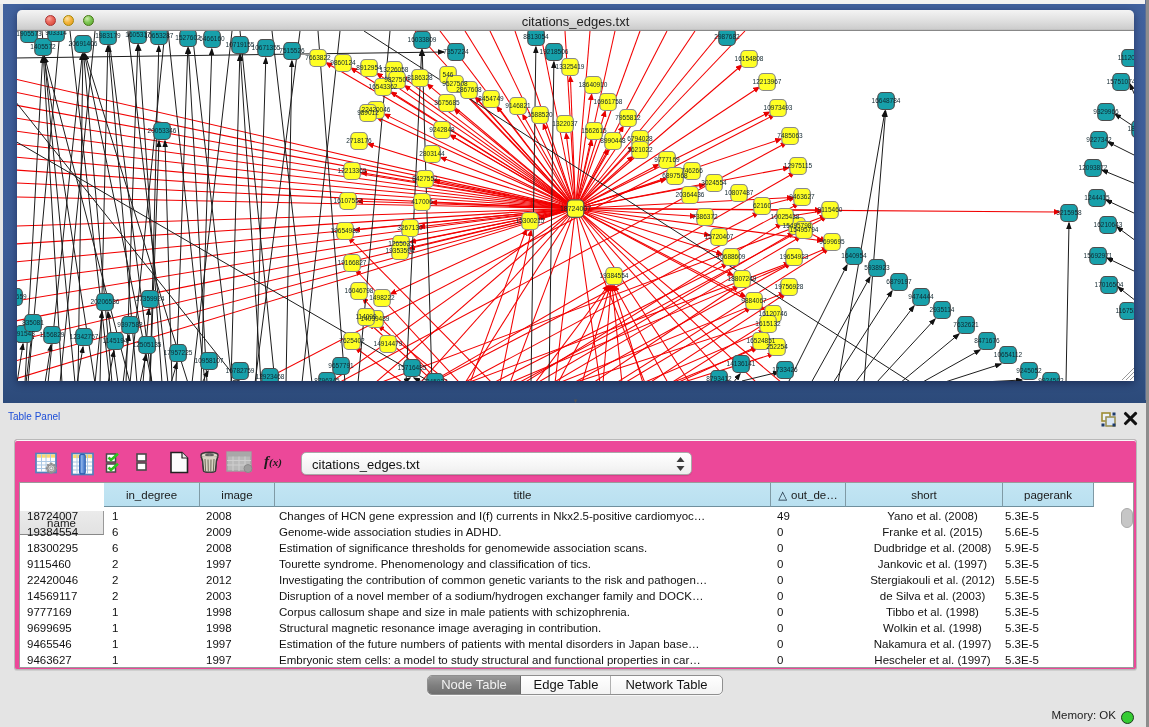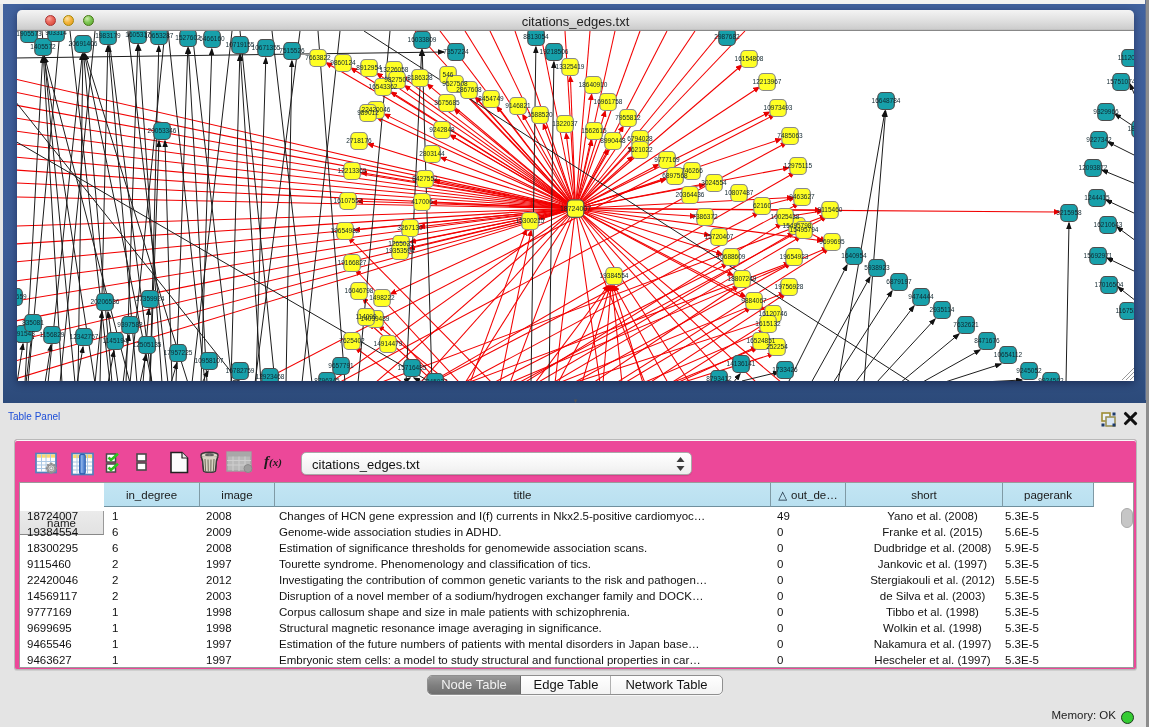--- a/index.html
+++ b/index.html
@@ -792,21 +792,21 @@
               <div class="c2">1998</div>
               <div class="c3">Corpus callosum shape and size in male patients with schizophrenia.</div>
               <div class="c4">0</div>
               <div class="c5">Tibbo et al. (1998)</div>
               <div class="c6">5.3E-5</div>
             </div>
 <div class="tr">
               <div class="c0">9699695</div>
               <div class="c1">1</div>
               <div class="c2">1998</div>
-              <div class="c3">Structural magnetic resonance image averaging in significance.</div>
+              <div class="c3">Structural magnetic resonance image averaging in contribution.</div>
               <div class="c4">0</div>
               <div class="c5">Wolkin et al. (1998)</div>
               <div class="c6">5.3E-5</div>
             </div>
 <div class="tr">
               <div class="c0">9465546</div>
               <div class="c1">1</div>
               <div class="c2">1997</div>
               <div class="c3">Estimation of the future numbers of patients with mental disorders in Japan base…</div>
               <div class="c4">0</div>

